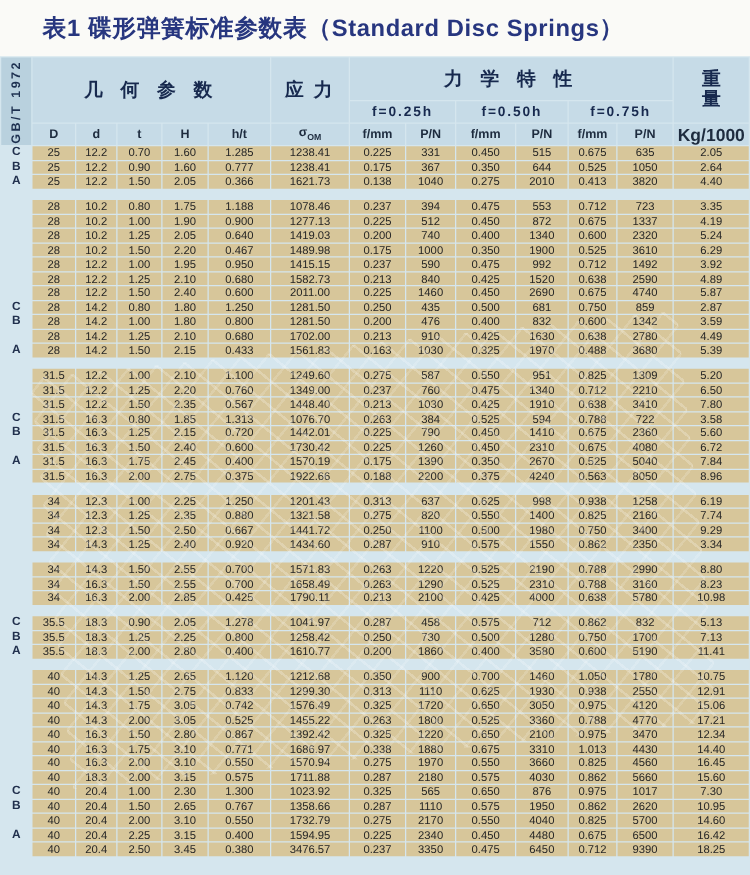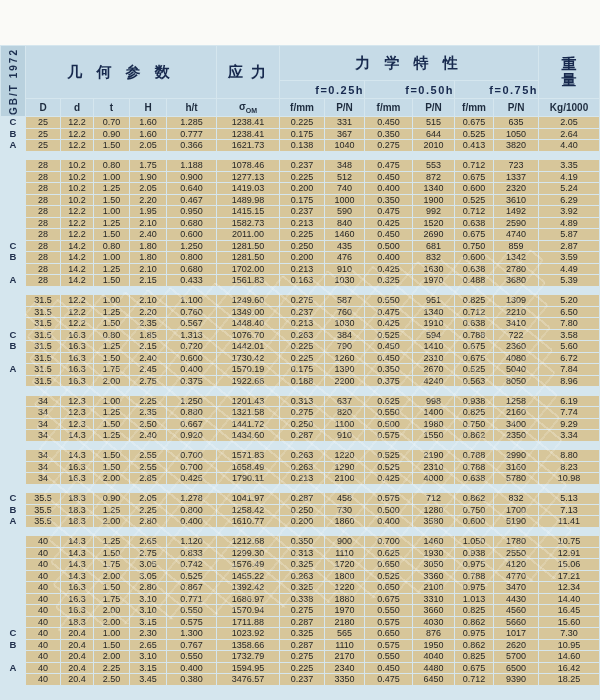--- a/index.html
+++ b/index.html
@@ -30,23 +30,23 @@
   }
   td{overflow:hidden;white-space:nowrap;}
   .gb-cell{background:#b9d1de;}
   .gb-vert{
     writing-mode:vertical-rl;transform:rotate(180deg);
     font-size:10px;font-weight:bold;color:#1d3050;letter-spacing:2px;
     margin:0 auto;
   }
   .grp{font-size:15px;letter-spacing:5px;height:34px;}
   .grp-weight div{font-size:15px;line-height:16px;letter-spacing:0;}
-  .frow{font-size:11px;letter-spacing:1.5px;height:17px;text-align:right;}
+  .frow{font-size:11px;letter-spacing:1.5px;height:17px;}
   .crow{font-size:10px;height:17px;font-weight:bold;color:#1d2b3e;}
-  .crow .unit{font-size:10px;letter-spacing:0;}
+  .crow .unit{font-size:14px;letter-spacing:0;}
   .crow sub{font-size:7px;}
   tbody td{
     background:#d7c69a;color:#262626;text-align:center;
     font-size:9px;height:10.5px;line-height:10.5px;padding:0;
   }
   tbody td.series{
     background:transparent;color:#21304d;font-weight:bold;font-size:9.5px;
   }
   tbody tr.spacer td{
     background:transparent;height:7.5px;line-height:7.5px;
@@ -57,20 +57,21 @@
       repeating-linear-gradient(45deg, rgba(255,255,255,0.22) 0 2px, transparent 2px 16px),
       repeating-linear-gradient(-45deg, rgba(255,255,255,0.16) 0 2px, transparent 2px 16px);
     transform:rotate(-6deg);
     pointer-events:none;
   }
 </style>
 </head>
 <body>
 
 <div class="page">
+  <div class="title">表1 碟形弹簧标准参数表（Standard Disc Springs）</div>
 
   <div class="table-area">
     <table>
       <colgroup>
         <col style="width:24px">
           <col style="width:34px">
           <col style="width:32px">
         <col style="width:35px">
           <col style="width:36px">
           <col style="width:49px">
@@ -171,21 +172,21 @@
           </tr>
           <tr>
             <td class="series"></td>
             <td>28</td>
             <td>10.2</td>
             <td>0.80</td>
             <td>1.75</td>
             <td>1.188</td>
             <td>1078.46</td>
             <td>0.237</td>
-            <td>348</td>
+            <td>394</td>
             <td>0.475</td>
             <td>553</td>
             <td>0.712</td>
             <td>723</td>
             <td>3.35</td>
           </tr>
           <tr>
             <td class="series"></td>
             <td>28</td>
             <td>10.2</td>

